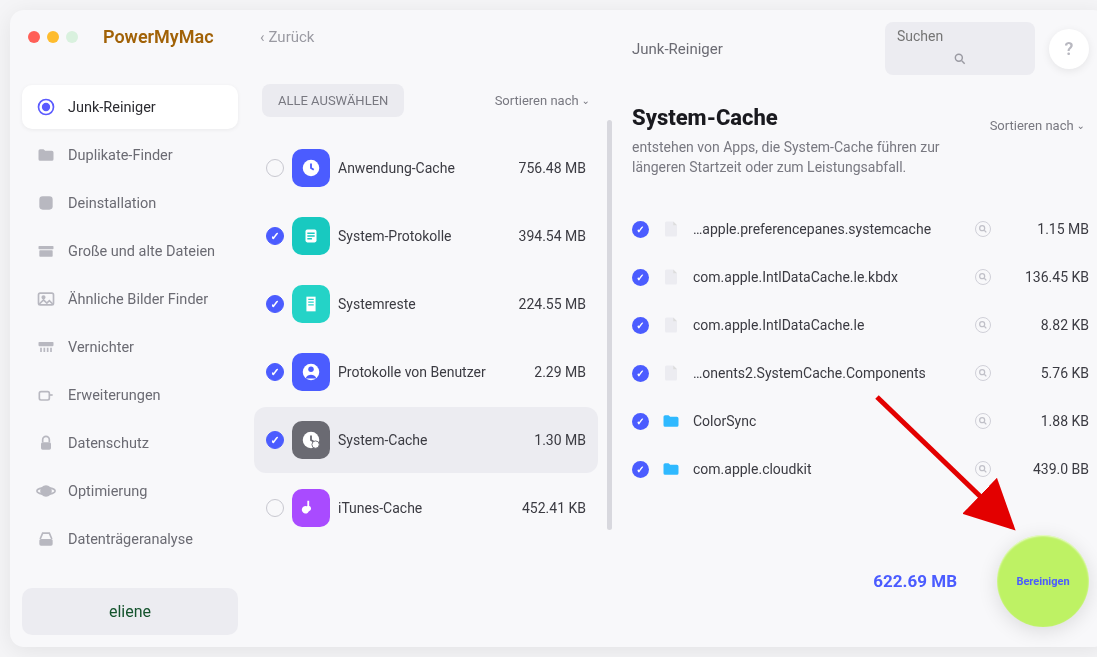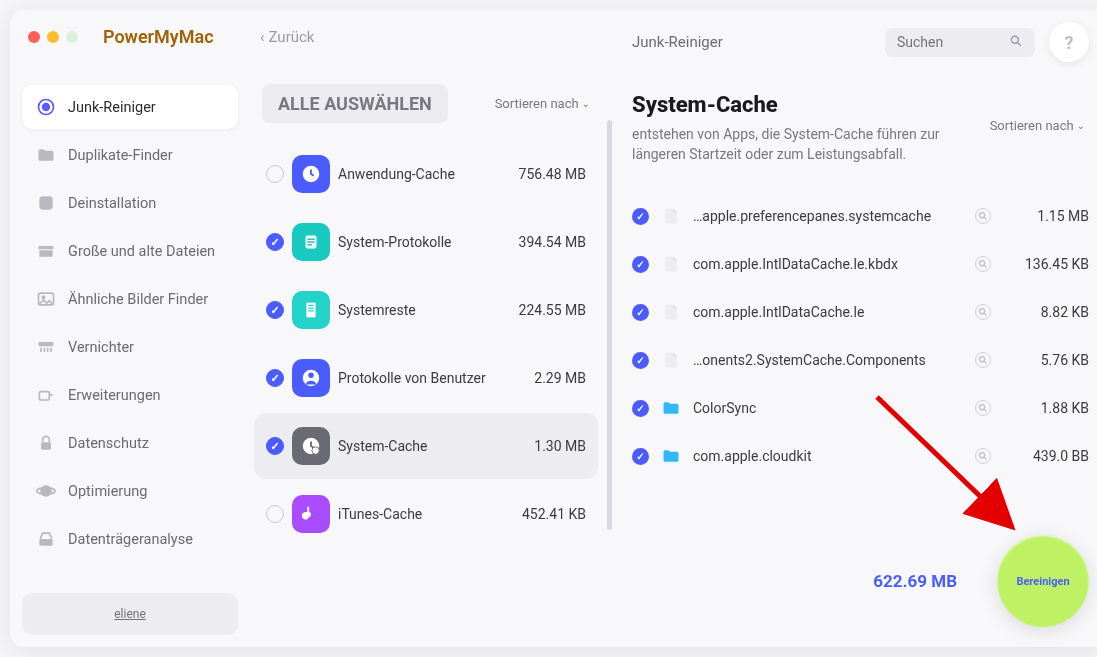--- a/index.html
+++ b/index.html
@@ -8,42 +8,42 @@
 .sidebar { width: 240px; padding: 12px; display: flex; flex-direction: column; }
 .traffic { display: flex; gap: 7px; padding: 4px 6px 0; align-items: center; }
 .dot { width: 12px; height: 12px; border-radius: 50%; }
 .red { background: #ff5f57; } .yellow { background: #febc2e; } .green { background: rgba(40,200,64,0.15); }
 .logo { color: #a16207; font-weight: 600; font-size: 18px; margin-left: 18px; }
 .nav { margin-top: 38px; display: flex; flex-direction: column; gap: 4px; flex: 1; }
 .nav-item { display: flex; align-items: center; gap: 12px; padding: 12px 14px; border-radius: 10px; cursor: pointer; color: #6b6b73; font-size: 14.5px; }
 .nav-item.active { background: #fff; box-shadow: 0 1px 4px rgba(0,0,0,0.06); color: #2b2b30; }
 .nav-icon { width: 20px; height: 20px; display: inline-flex; align-items: center; justify-content: center; color: #b8b8c0; }
 .nav-item.active .nav-icon { color: #5b5bff; }
-.user-pill { background: #ececf1; border-radius: 10px; padding: 14px; text-align: center; color: #737373; font-size: 12px; margin-top: auto; text-decoration: underline; }
+.user-pill { background: #ececf1; border-radius: 10px; padding: 14px; text-align: center; color: #14532d; font-size: 16px; margin-top: auto; }
 
 .middle { width: 360px; padding: 12px 8px 12px 0; display: flex; flex-direction: column; position: relative; }
 .back { color: #9a9aa2; font-size: 15px; padding: 6px 10px; cursor: pointer; display: flex; align-items: center; gap: 4px; }
 .mid-toolbar { display: flex; align-items: center; justify-content: space-between; margin-top: 32px; padding: 0 12px; }
-.select-all { background: #ebebf0; border: none; padding: 9px 16px; border-radius: 8px; color: #787880; font-size: 18px; font-weight: 700; cursor: pointer; }
+.select-all { background: #ebebf0; border: none; padding: 9px 16px; border-radius: 8px; color: #787880; font-size: 13px; font-weight: 400; cursor: pointer; }
 .sort { color: #787880; font-size: 13px; display: flex; align-items: center; gap: 3px; cursor: pointer; }
 .cat-list { margin-top: 18px; display: flex; flex-direction: column; gap: 2px; padding: 0 4px; overflow-y: auto; }
 .cat-row { display: flex; align-items: center; gap: 8px; padding: 14px 12px; border-radius: 12px; cursor: pointer; }
 .cat-row.selected { background: #ececf1; }
 .chk { width: 18px; height: 18px; border-radius: 50%; border: 1.5px solid #c8c8d0; flex-shrink: 0; display: inline-flex; align-items: center; justify-content: center; }
 .chk.on { background: #4b5cff; border-color: #4b5cff; }
 .chk.on::after { content: "✓"; color: #fff; font-size: 11px; font-weight: bold; }
 .cat-icon { width: 38px; height: 38px; border-radius: 10px; display: flex; align-items: center; justify-content: center; color: #fff; font-size: 18px; flex-shrink: 0; }
 .cat-name { flex: 1; color: #3b3b42; font-size: 14px; line-height: 1.3; }
 .cat-size { color: #3b3b42; font-size: 14px; width: 85px; text-align: right; }
 .scroll-hint { position: absolute; right: -2px; top: 110px; width: 5px; height: 410px; background: #d8d8de; border-radius: 3px; }
 
 .detail { flex: 1; padding: 12px 18px 12px 22px; display: flex; flex-direction: column; position: relative; }
 .top-row { display: flex; align-items: center; justify-content: space-between; }
 .crumb { color: #6b6b73; font-size: 15px; }
-.search { background: #ececf1; border-radius: 8px; padding: 6px 12px; display: flex; align-items: center; gap: 8px; width: 150px; color: #9a9aa2; font-size: 14px; }
+.search { background: #ececf1; border-radius: 8px; padding: 6px 12px; display: flex; align-items: center; gap: 8px; width: 150px; color: #9a9aa2; font-size: 14px; flex-direction: column; }
 .search input { border: none; background: transparent; outline: none; width: 100%; font-size: 14px; color: #444; }
 .help { width: 40px; height: 40px; border-radius: 50%; background: #fff; box-shadow: 0 2px 8px rgba(0,0,0,0.08); display: flex; align-items: center; justify-content: center; color: #b8b8c0; font-size: 18px; font-weight: 600; cursor: pointer; }
 .section-title { font-size: 22px; font-weight: 800; color: #1a1a1f; margin-top: 30px; }
 .section-sub { color: #787880; font-size: 14px; margin-top: 8px; max-width: 340px; line-height: 1.4; }
 .sort2 { position: absolute; right: 22px; top: 108px; color: #787880; font-size: 13px; display: flex; align-items: center; gap: 3px; cursor: pointer; }
 .file-list { margin-top: 28px; display: flex; flex-direction: column; }
 .file-row { display: flex; align-items: center; gap: 12px; padding: 14px 0; }
 .file-chk { width: 17px; height: 17px; border-radius: 50%; background: #4b5cff; display: inline-flex; align-items: center; justify-content: center; flex-shrink: 0; cursor: pointer; }
 .file-chk::after { content: "✓"; color: #fff; font-size: 10px; font-weight: bold; }
 .file-icon { width: 20px; height: 20px; display: inline-flex; align-items: center; justify-content: center; flex-shrink: 0; }

